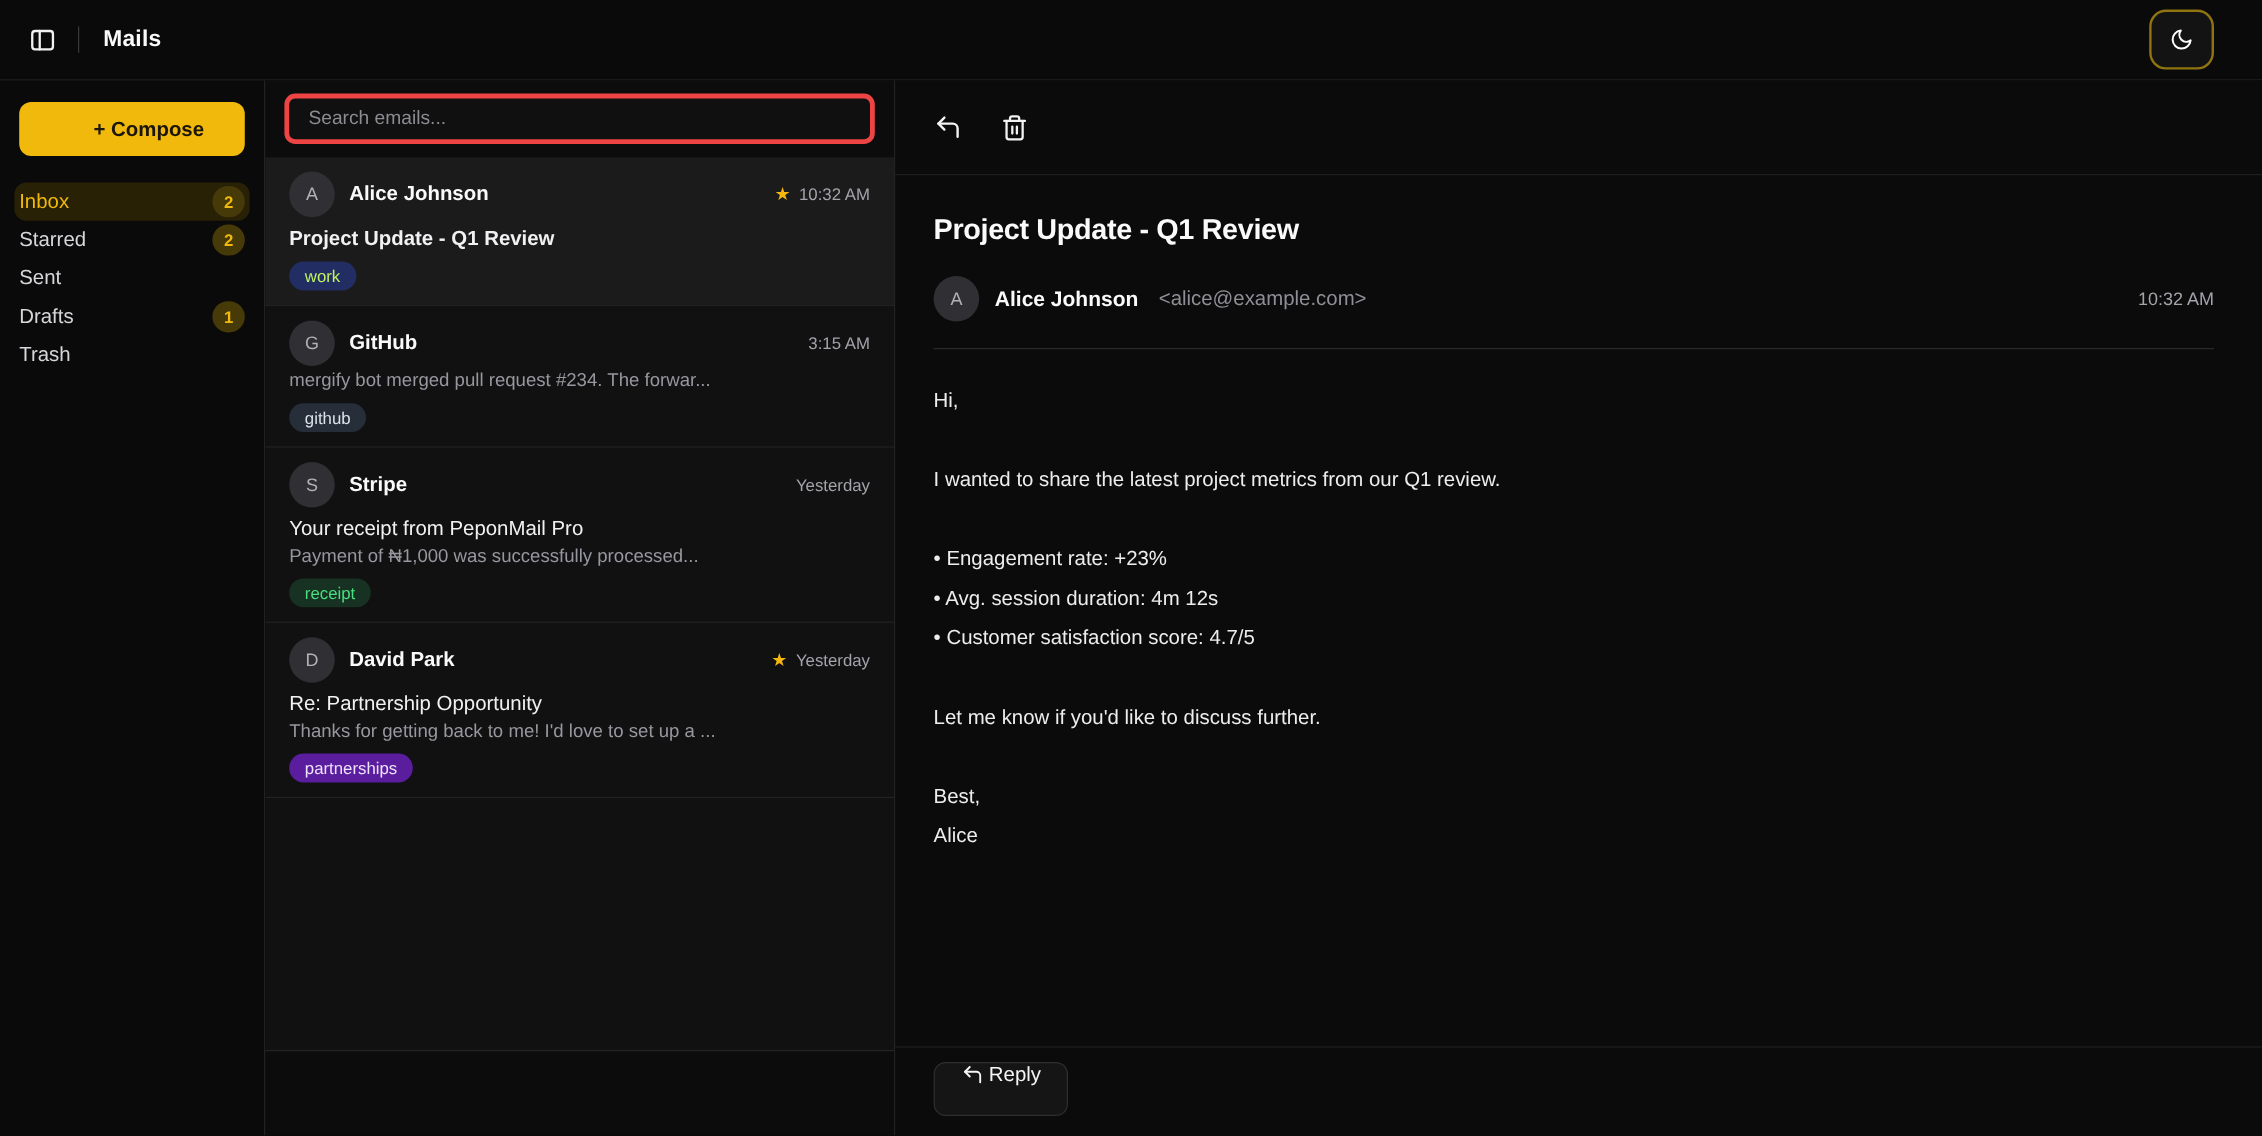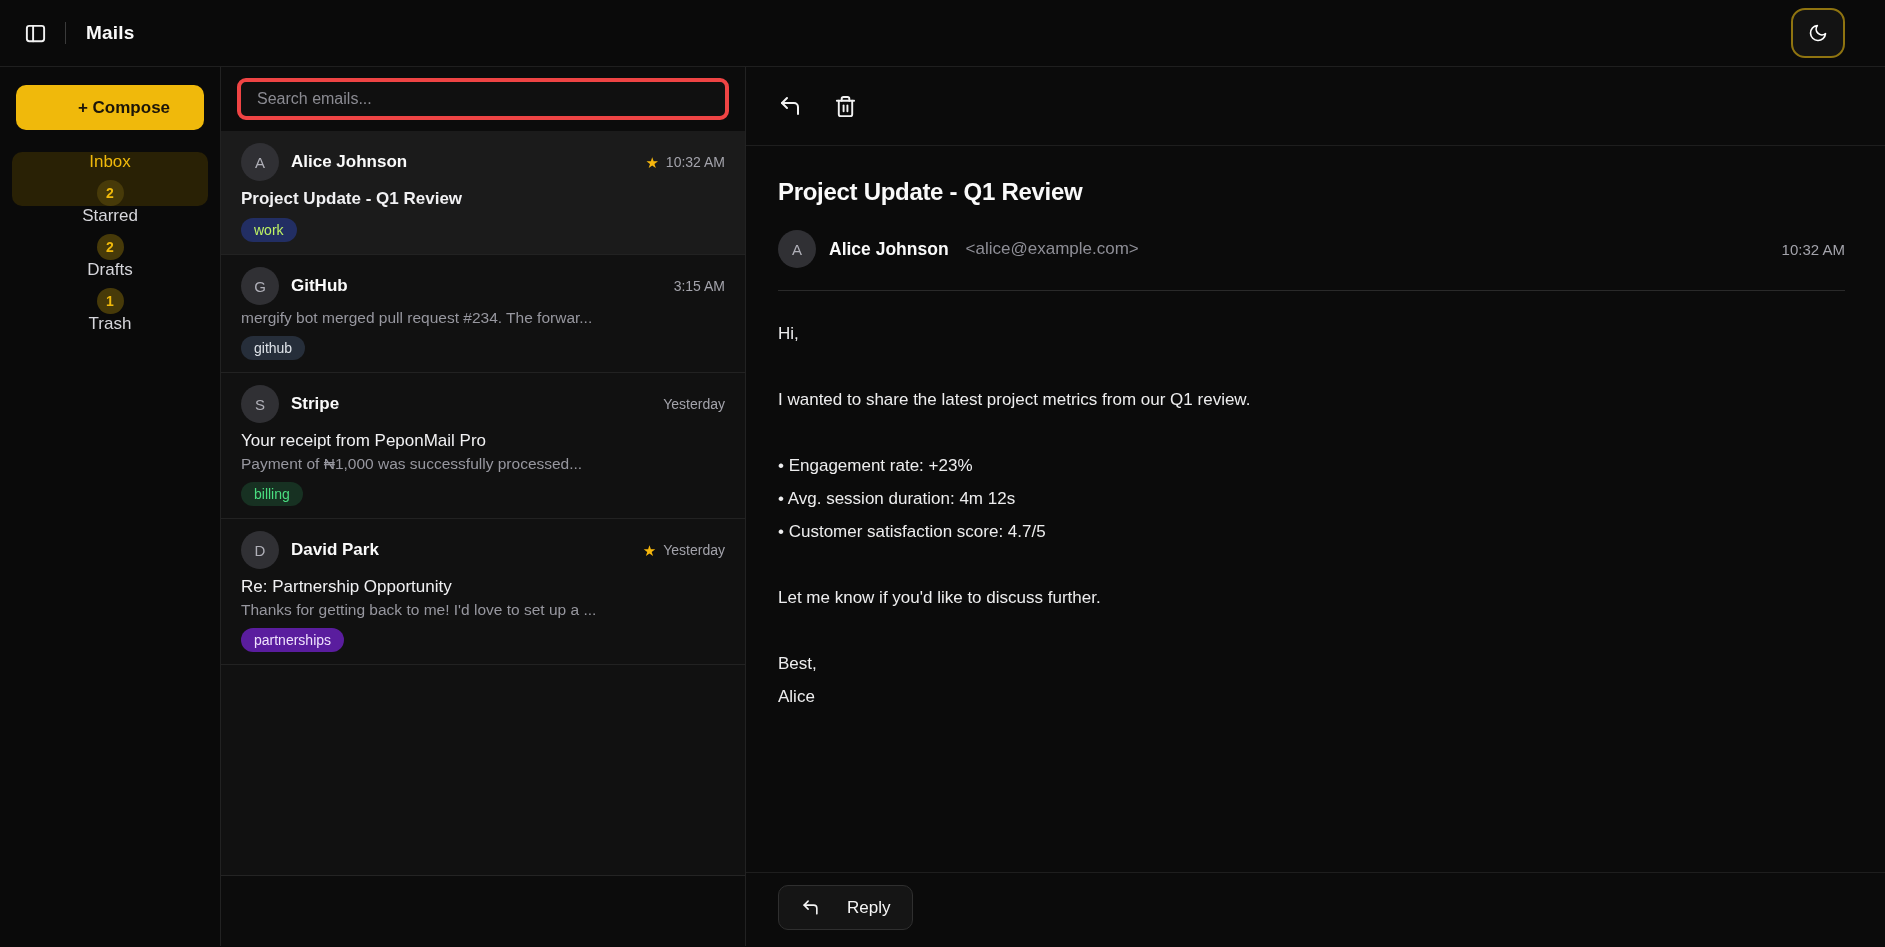--- a/index.html
+++ b/index.html
@@ -34,22 +34,22 @@
   
   .sidebar { width:220px; flex:none; padding-top:18px; }
   .compose-btn {
     display:block; margin:0 16px 22px; width:calc(100% - 32px); height:45px;
     background:#f0b90b; color:#1c1509; font-size:17px; font-weight:600;
     border:none; border-radius:10px; cursor:pointer;
     font-family:"Liberation Sans", sans-serif;
     padding-left:28px;
   }
   .nav-item {
-    display:flex; align-items:center; height:54px; margin:0 12px;
-    padding:0 4px; border-radius:10px; color:#d6d6db; font-size:17px; cursor:pointer;flex-direction:column;
+    display:flex; align-items:center; height:32px; margin:0 12px;
+    padding:0 4px; border-radius:10px; color:#d6d6db; font-size:17px; cursor:pointer;
   }
   .nav-item.active { background:#292105; color:#f0b90b; font-weight:500; }
   .nav-label { flex:1; }
   .nav-badge {
     min-width:27px; height:26px; padding:0 8px; border-radius:999px;
     background:#473a09; color:#f0b90b; font-size:14px; font-weight:700;
     display:flex; align-items:center; justify-content:center;
   }
 
   
@@ -102,21 +102,21 @@
   .detail-scroll { flex:1; padding:32px 40px 0 32px; overflow:hidden; }
   .detail-subject { font-size:24px; font-weight:700; letter-spacing:-0.3px; color:#fafafa; }
   .sender-row { display:flex; align-items:center; margin-top:24px; gap:13px; }
   .sender-name { font-size:17.5px; font-weight:700; }
   .sender-email { font-size:17px; color:#8e8e96; margin-left:4px; }
   .sender-time { margin-left:auto; font-size:15px; color:#a3a3ab; }
   .detail-divider { border:none; border-top:1px solid #2a2a2a; margin:22px 0 0; }
   .detail-body { margin-top:26px; font-size:17px; line-height:33px; color:#ededee; white-space:pre-line; }
   .detail-footer { flex:none; border-top:1px solid #1e1e1e; padding:12px 32px 16px; }
   .reply-btn {
-    display:inline-flex; align-items:center; gap:27px;
+    display:inline-flex; align-items:flex-start; gap:4px;
     background:#151515; border:1px solid #2f2f2f; border-radius:10px;
     height:45px; padding:0 22px; color:#f5f5f5; font-size:17px; font-weight:500;
     cursor:pointer; font-family:"Liberation Sans", sans-serif;
   }
 </style>
 </head>
 <body>
 
 <header class="app-header">
   <button class="icon-btn">
@@ -146,20 +146,24 @@
   <div class="nav-item active">
     <span class="nav-label">Inbox</span>
     <span class="nav-badge">2</span>
   </div>
 
   <div class="nav-item">
     <span class="nav-label">Starred</span>
     <span class="nav-badge">2</span>
   </div>
 
+  <div class="nav-item">
+    <span class="nav-label">Sent</span>
+
+  </div>
 
   <div class="nav-item">
     <span class="nav-label">Drafts</span>
     <span class="nav-badge">1</span>
   </div>
 
   <div class="nav-item">
     <span class="nav-label">Trash</span>
 
   </div>
@@ -201,21 +205,21 @@
     <div class="email-top">
       <div class="avatar-sm">S</div>
       <span class="email-sender">Stripe</span>
       <span class="email-meta">
 
         <span class="email-time">Yesterday</span>
       </span>
     </div>
     <div class="email-subject">Your receipt from PeponMail Pro</div>
     <div class="email-preview">Payment of ₦1,000 was successfully processed...</div>
-    <span class="email-tag" style="background: rgb(23, 49, 34); color: rgb(74, 222, 128);">billing</span>
+    <span class="email-tag" style="background: rgb(23, 49, 34); color: rgb(74, 222, 128);">receipt</span>
   </div>
 
   <div class="email-item">
     <div class="email-top">
       <div class="avatar-sm">D</div>
       <span class="email-sender">David Park</span>
       <span class="email-meta">
         <span class="star-icon">★</span>
         <span class="email-time">Yesterday</span>
       </span>

